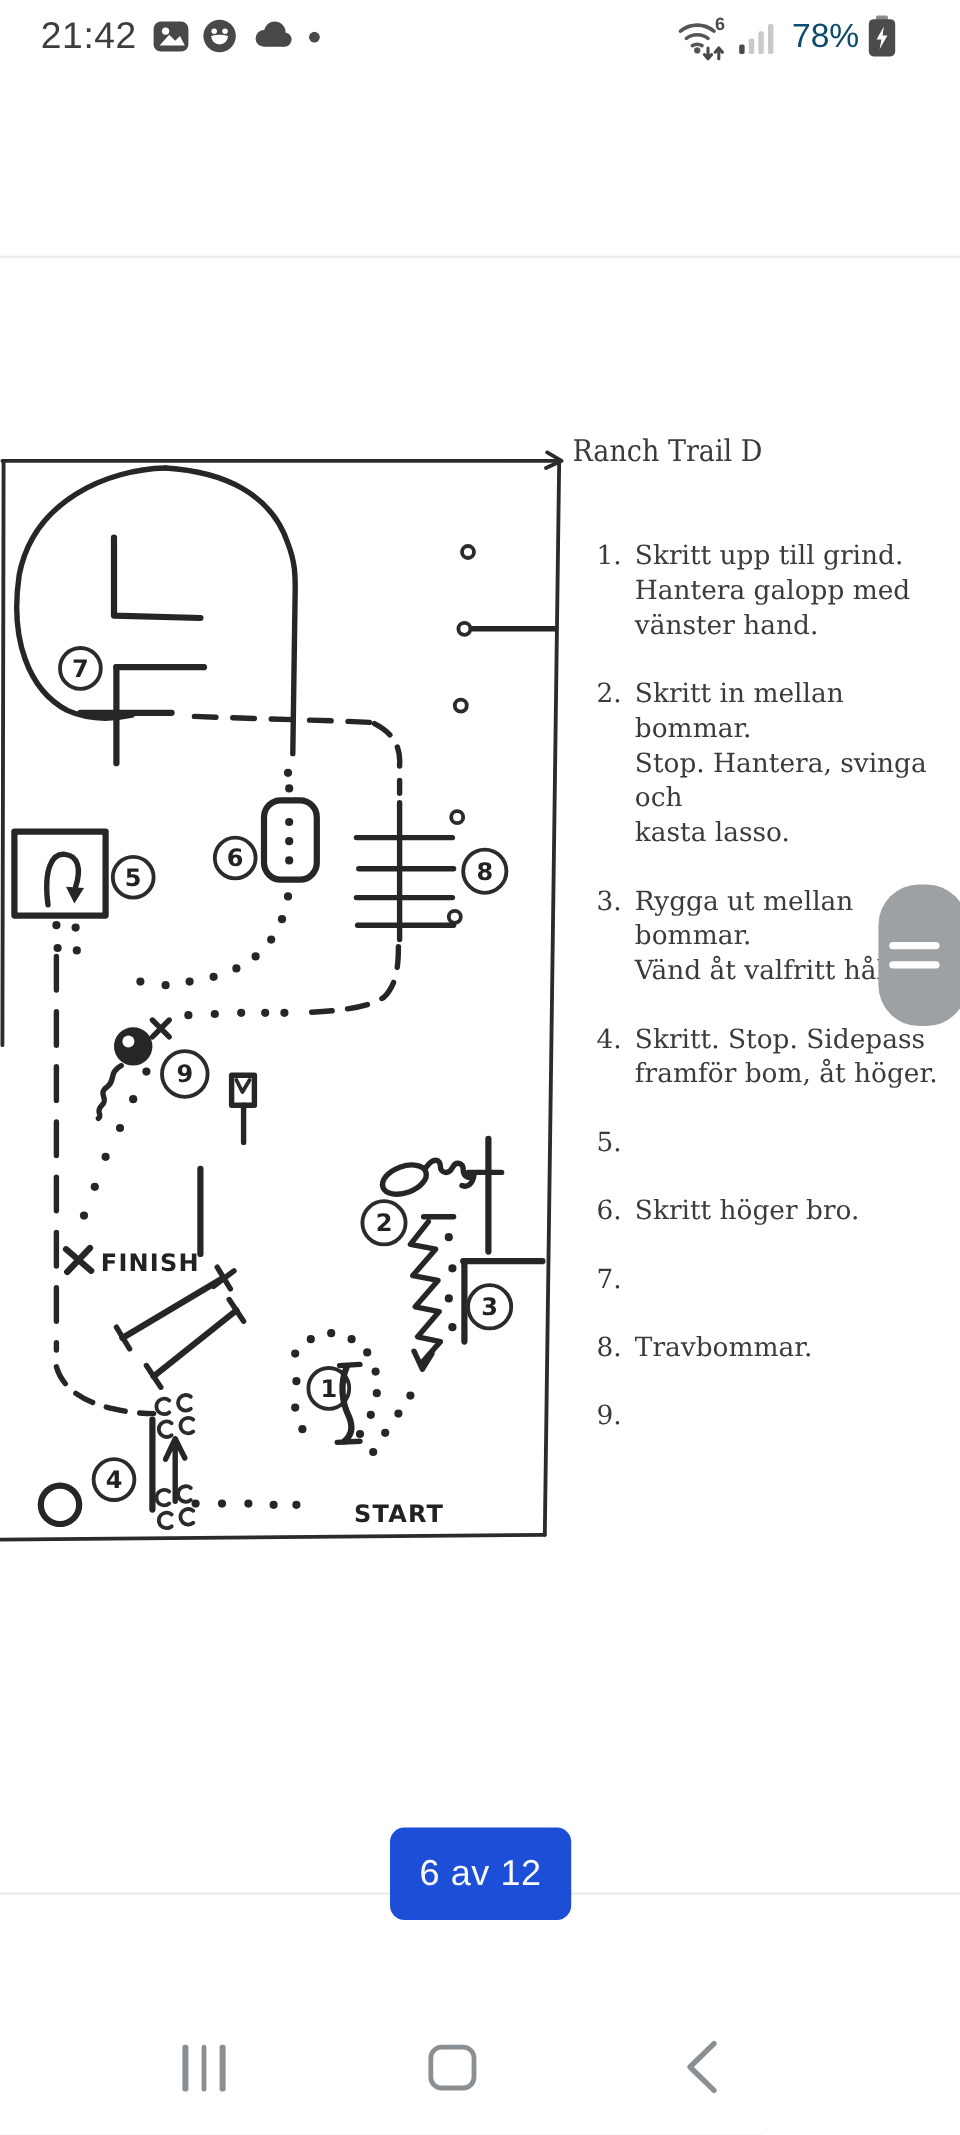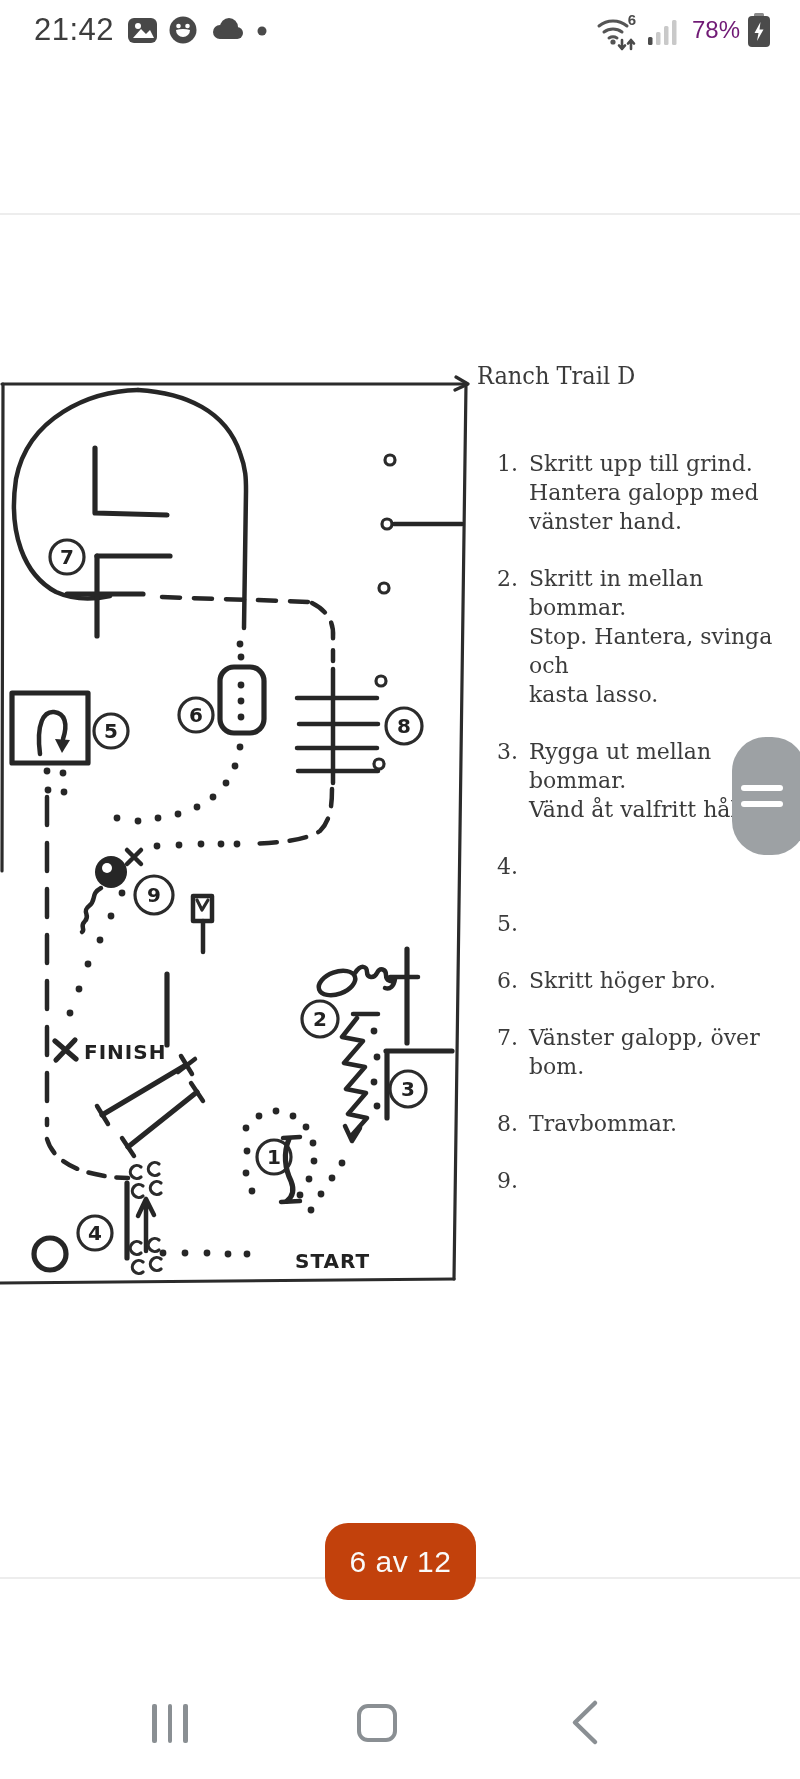--- a/index.html
+++ b/index.html
@@ -2,25 +2,25 @@
 <html><head>
 <meta charset="utf-8">
 <style>
   html,body{margin:0;padding:0;background:#e9e9e9;}
   .screen{position:relative;width:800px;height:1779px;background:#ffffff;overflow:hidden;
           font-family:"Liberation Sans",sans-serif;}
 
   
   .statusbar{position:absolute;top:0;left:0;width:800px;height:60px;
              display:flex;justify-content:space-between;align-items:center;
-             padding:0 28px 0 34px;box-sizing:border-box;}
+             padding:0 52px 0 34px;box-sizing:border-box;}
   .sb-left,.sb-right{display:flex;align-items:center;}
   .sb-time{font-size:31px;color:#3d3d3d;letter-spacing:.5px;margin-right:12px;}
   .sb-ico{margin-right:9px;display:block;}
-  .sb-pct{font-size:24px;color:#701a75;margin:0 6px 0 10px;}
+  .sb-pct{font-size:28px;color:#0c4a6e;margin:0 6px 0 10px;}
 
   
   .pagegap{position:absolute;left:0;width:800px;height:2px;background:#ededed;}
 
   
   .doc-title{position:absolute;left:477px;top:350px;
              font-family:"DejaVu Serif",serif;font-size:25px;color:#3a3a3a;
              transform:scaleX(.9);transform-origin:left top;white-space:nowrap;}
   .instructions{position:absolute;left:497px;top:438px;width:302px;
                 font-family:"DejaVu Serif",serif;font-size:22px;line-height:29px;color:#3b3b3b;}
@@ -38,22 +38,22 @@
           text-anchor:middle;}
   .maplabel{font-family:"DejaVu Sans",sans-serif;font-size:20px;font-weight:700;fill:#222;
             letter-spacing:1px;}
 
   
   .pill{position:absolute;left:732px;top:737px;width:74px;height:118px;background:#9da1a4;
         border-radius:34px;}
   .pill .bar{position:absolute;left:9px;width:42px;height:6px;border-radius:3px;background:#ffffff;}
 
   
-  .chip{position:absolute;left:325px;top:1523px;width:151px;height:77px;background:#c2410c;
-        border-radius:23px;color:#fafafa;font-size:30px;display:flex;align-items:center;
+  .chip{position:absolute;left:325px;top:1523px;width:151px;height:77px;background:#1d4ed8;
+        border-radius:12px;color:#fafafa;font-size:30px;display:flex;align-items:center;
         justify-content:center;letter-spacing:.5px;z-index:3;}
 
   
   .nav-recents{position:absolute;left:152px;top:1704px;display:flex;}
   .nav-recents i{display:block;width:4.5px;height:39px;background:#8a8f93;border-radius:2px;margin-right:11px;}
   .nav-home{position:absolute;left:357px;top:1704px;width:32px;height:30px;border:4.5px solid #8a8f93;
             border-radius:11px;background:transparent;}
   .nav-back{position:absolute;left:568px;top:1699px;}
 </style>
 </head>
@@ -134,31 +134,32 @@
 Stop. Hantera, svinga och
 kasta lasso.</span>
         </div>
       <div class="instr">
           <span class="num">3.</span>
           <span class="txt">Rygga ut mellan bommar.
 Vänd åt valfritt håll.</span>
         </div>
       <div class="instr">
           <span class="num">4.</span>
+          <span class="txt">Skritt. Stop. Sidepass
+framför bom, åt höger.</span>
         </div>
       <div class="instr">
           <span class="num">5.</span>
         </div>
       <div class="instr">
           <span class="num">6.</span>
           <span class="txt">Skritt höger bro.</span>
         </div>
       <div class="instr">
           <span class="num">7.</span>
-          <span class="txt">Vänster galopp, över bom.</span>
         </div>
       <div class="instr">
           <span class="num">8.</span>
           <span class="txt">Travbommar.</span>
         </div>
       <div class="instr">
           <span class="num">9.</span>
         </div>
     </div>
 

